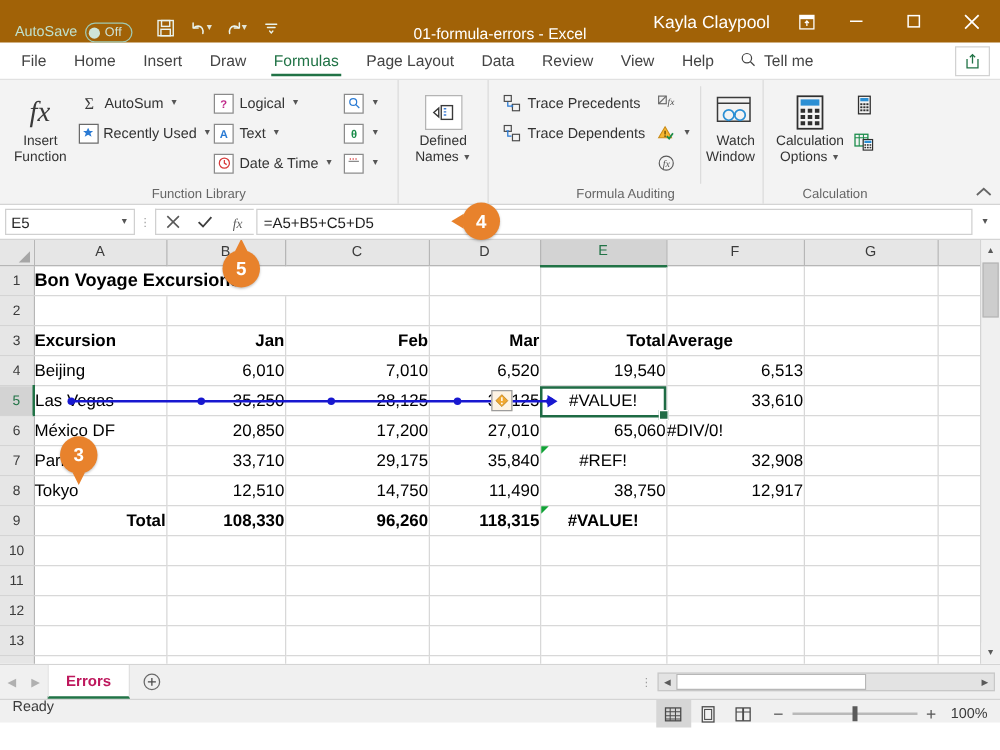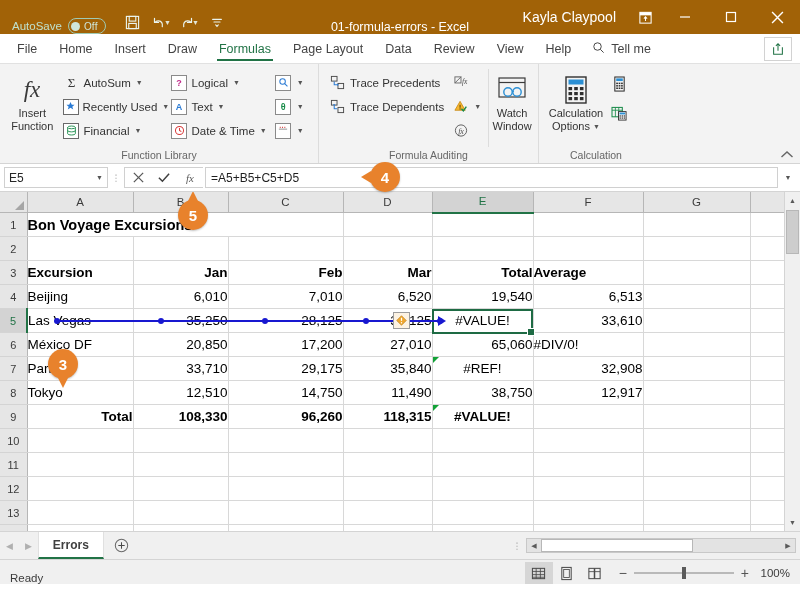--- a/index.html
+++ b/index.html
@@ -202,37 +202,37 @@
   .sb-spacer { flex: 1; }
 
   
   .tabsrow {
     height: 28px; background: #f0f0f0; display: flex; align-items: stretch;
     border-top: 1px solid #d4d4d4;
   }
   .nav-arrows { display: flex; align-items: center; padding: 0 6px; gap: 12px; color: #b0b0b0; font-size: 9px; }
   .sheet-tab {
     display: flex; align-items: center; padding: 0 14px; background: #ffffff;
-    font-size: 12px; font-weight: bold; color: #404040;
+    font-size: 12px; font-weight: bold; color: #be185d;
     border-bottom: 2px solid #217346; border-left: 1px solid #e0e0e0; border-right: 1px solid #e0e0e0;
   }
   .add-sheet { display: flex; align-items: center; padding: 0 10px; color: #5a5a5a; font-size: 13px; }
   .hscroll-area { flex: 1; display: flex; align-items: center; justify-content: flex-end; padding-right: 4px; gap: 4px;}
   .h-vdots { color: #9b9b9b; font-size: 9px; line-height: 4px; width: 10px; text-align:center;}
   .hscroll {
     width: 270px; height: 15px; background: #e3e3e3; border: 1px solid #c8c8c8;
     display: flex; align-items: center;
   }
   .hs-arrow { width: 14px; text-align: center; font-size: 7px; color: #5a5a5a; }
   .hs-thumb { flex: 0 0 152px; height: 13px; background: #ffffff; border: 1px solid #b7b7b7; }
   .hs-rest { flex: 1; }
 
   
   .statusbar {
-    height: 25px; background: #f0f0f0; display: flex; align-items: flex-end;
+    height: 19px; background: #f0f0f0; display: flex; align-items: flex-start;
     border-top: 1px solid #d4d4d4; font-size: 11.5px; color: #3b3b3b;
     padding-left: 10px;
   }
   .status-right { margin-left: auto; display: flex; align-items: center; gap: 0; padding-right: 10px; }
   .view-btn { width: 28px; height: 22px; display: flex; align-items: center; justify-content: center; color: #4a4a4a; }
   .view-btn.active { background: #d6d6d6; }
   .zoom-wrap { display: flex; align-items: center; gap: 7px; margin-left: 10px; }
   .zoom-track { width: 100px; height: 2px; background: #b9b9b9; position: relative; }
   .zoom-knob { position: absolute; left: 48px; top: -5px; width: 4px; height: 12px; background: #5a5a5a; }
   .zoom-pct { width: 34px; text-align: right; }
@@ -397,33 +397,20 @@
           <span class="sm-ico">
             <span class="icon-box" style="border-color:#6a6a6a;">
                 <svg width="11" height="11" viewBox="0 0 12 12">
                   <path d="M6 1.2l1.4 3h3l-2.4 2 1 3L6 7.4 3 9.2l1-3-2.4-2h3z" fill="#2b7bd4"></path>
                 </svg>
               </span>
           </span>
           <span>Recently Used</span>
           <span class="dd">▼</span>
         </div>
-        <div class="sm-btn">
-          <span class="sm-ico">
-            <span class="icon-box" style="border-color:#6a6a6a;">
-                <svg width="11" height="11" viewBox="0 0 12 12">
-                  <ellipse cx="6" cy="2.6" rx="4.2" ry="1.5" fill="none" stroke="#1a8c4a" stroke-width="1"></ellipse>
-                  <path d="M1.8 2.6v6.8c0 .8 1.9 1.5 4.2 1.5s4.2-.7 4.2-1.5V2.6" fill="none" stroke="#1a8c4a" stroke-width="1"></path>
-                  <path d="M1.8 6c0 .8 1.9 1.5 4.2 1.5s4.2-.7 4.2-1.5" fill="none" stroke="#1a8c4a" stroke-width="1"></path>
-                </svg>
-              </span>
-          </span>
-          <span>Financial</span>
-          <span class="dd">▼</span>
-        </div>
       </div>
 
       <div class="col-small" style="width:108px;">
         <div class="sm-btn">
           <span class="sm-ico">
             <span class="icon-box" style="color:#c02a8a;">?</span>
           </span>
           <span>Logical</span>
           <span class="dd">▼</span>
         </div>
@@ -475,20 +462,41 @@
                 </svg>
               </span>
           </span>
           <span class="dd">▼</span>
         </div>
       </div>
     </div>
     <div class="group-label">Function Library</div>
   </div>
 
+  <div class="group" style="width:72px;">
+    <div class="group-body" style="justify-content:center;">
+      <div class="big-btn" style="width:66px;">
+        <span class="big-icon">
+          <span style="width:30px;height:28px;border:1px solid #b4b4b4;background:#fff;display:flex;align-items:center;justify-content:center;">
+            <svg width="20" height="18" viewBox="0 0 20 18">
+                <path d="M2 9l4-3.5v7z" fill="none" stroke="#3a3a3a" stroke-width="1.1"></path>
+                <rect x="8" y="3.5" width="9" height="11" fill="none" stroke="#3a3a3a" stroke-width="1.1"></rect>
+                <path d="M10 6h2M10 8.5h2M10 11h2" stroke="#3a7bd4" stroke-width="1.1"></path>
+              </svg>
+          </span>
+        </span>
+        <span>Defined</span>
+        <span style="display:flex;align-items:center;gap:2px;">
+          <span>Names</span>
+          <span class="dd">▼</span>
+        </span>
+      </div>
+    </div>
+    <div class="group-label"></div>
+  </div>
 
   <div class="group" style="width:220px;">
     <div class="group-body">
       <div class="col-small" style="width:130px;">
         <div class="sm-btn">
           <span class="sm-ico">
             <svg width="15" height="15" viewBox="0 0 16 16">
                 <rect x="1.5" y="1.5" width="6" height="5" fill="none" stroke="#4a4a4a" stroke-width="1"></rect>
                 <rect x="8.5" y="9" width="6" height="5.5" fill="none" stroke="#4a4a4a" stroke-width="1"></rect>
                 <path d="M4.5 7v3.5h3.2" fill="none" stroke="#2b7bd4" stroke-width="1.1"></path>
@@ -536,21 +544,21 @@
             <svg width="16" height="15" viewBox="0 0 16 16">
                 <circle cx="8" cy="8" r="6" fill="none" stroke="#5a5a5a" stroke-width="1"></circle>
                 <text x="8" y="11.5" font-size="8.5" font-style="italic" text-anchor="middle" fill="#4a4a4a" font-family="Liberation Serif, serif">fx</text>
               </svg>
           </span>
         </div>
       </div>
 
       <div style="border-left:1px solid #dcdcdc;height:78px;margin:0 3px;"></div>
 
-      <div class="big-btn" style="width:58px;">
+      <div class="big-btn" style="width:58px;align-items:flex-end;">
         <span class="big-icon">
           <svg width="34" height="28" viewBox="0 0 34 28">
               <rect x="4" y="2" width="26" height="19" fill="none" stroke="#3a3a3a" stroke-width="1.2"></rect>
               <path d="M4 6.5h26" stroke="#3a3a3a" stroke-width="1.2"></path>
               <circle cx="13" cy="16" r="4.2" fill="none" stroke="#2b8fd4" stroke-width="1.4"></circle>
               <circle cx="22" cy="16" r="4.2" fill="none" stroke="#2b8fd4" stroke-width="1.4"></circle>
               <path d="M17.2 15.4h1.6" stroke="#2b8fd4" stroke-width="1.4"></path>
             </svg>
         </span>
         <span>Watch</span>

